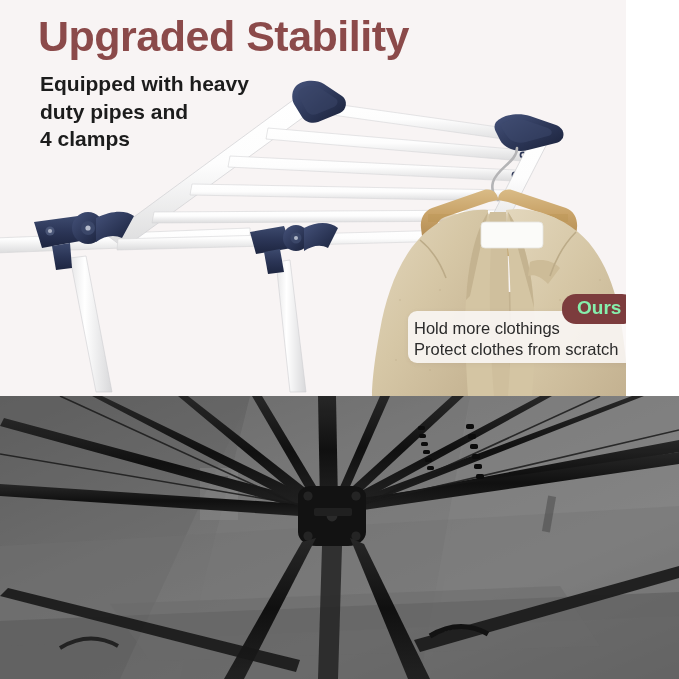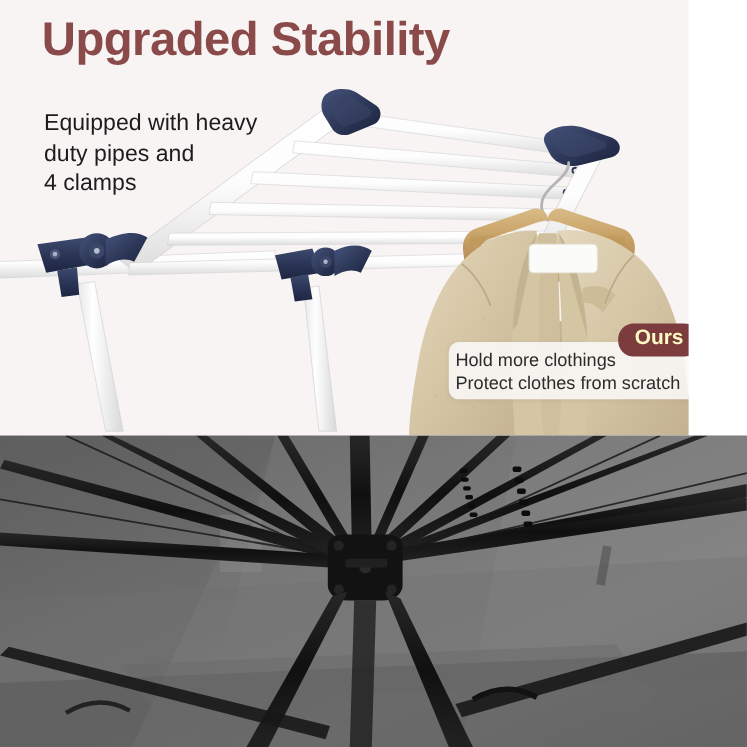--- a/index.html
+++ b/index.html
@@ -35,25 +35,24 @@
     letter-spacing: -0.5px;
     color: #8b4a4a;
     white-space: nowrap;
     line-height: 1.05;
   }
   #subtitle {
     position: absolute;
     left: 40px;
     top: 70px;
     font-size: 21px;
-    font-weight: 400;
+    font-weight: 700;
     color: #1c1c1c;
     line-height: 1.32;
     white-space: pre-line;
-    margin-top: 28px;
   }
 
   
   .rack-layer { position: absolute; left: 0; top: 0; width: 679px; height: 396px; }
 
   
   #ours-panel {
     position: absolute;
     left: 408px;
     top: 311px;
@@ -73,21 +72,21 @@
     line-height: 1.30;
     color: #2b2b2b;
     white-space: pre-line;
   }
   #ours-badge {
     position: absolute;
     left: 562px;
     top: 294px;
     padding: 3px 15px 5px 15px;
     background: #7c3c3d;
-    color: #fef9c3;
+    color: #86efac;
     font-size: 19px;
     font-weight: 700;
     border-radius: 14px;
     line-height: 1.15;
   }
 
   
   #bottom-panel {
     position: absolute;
     left: 0;

